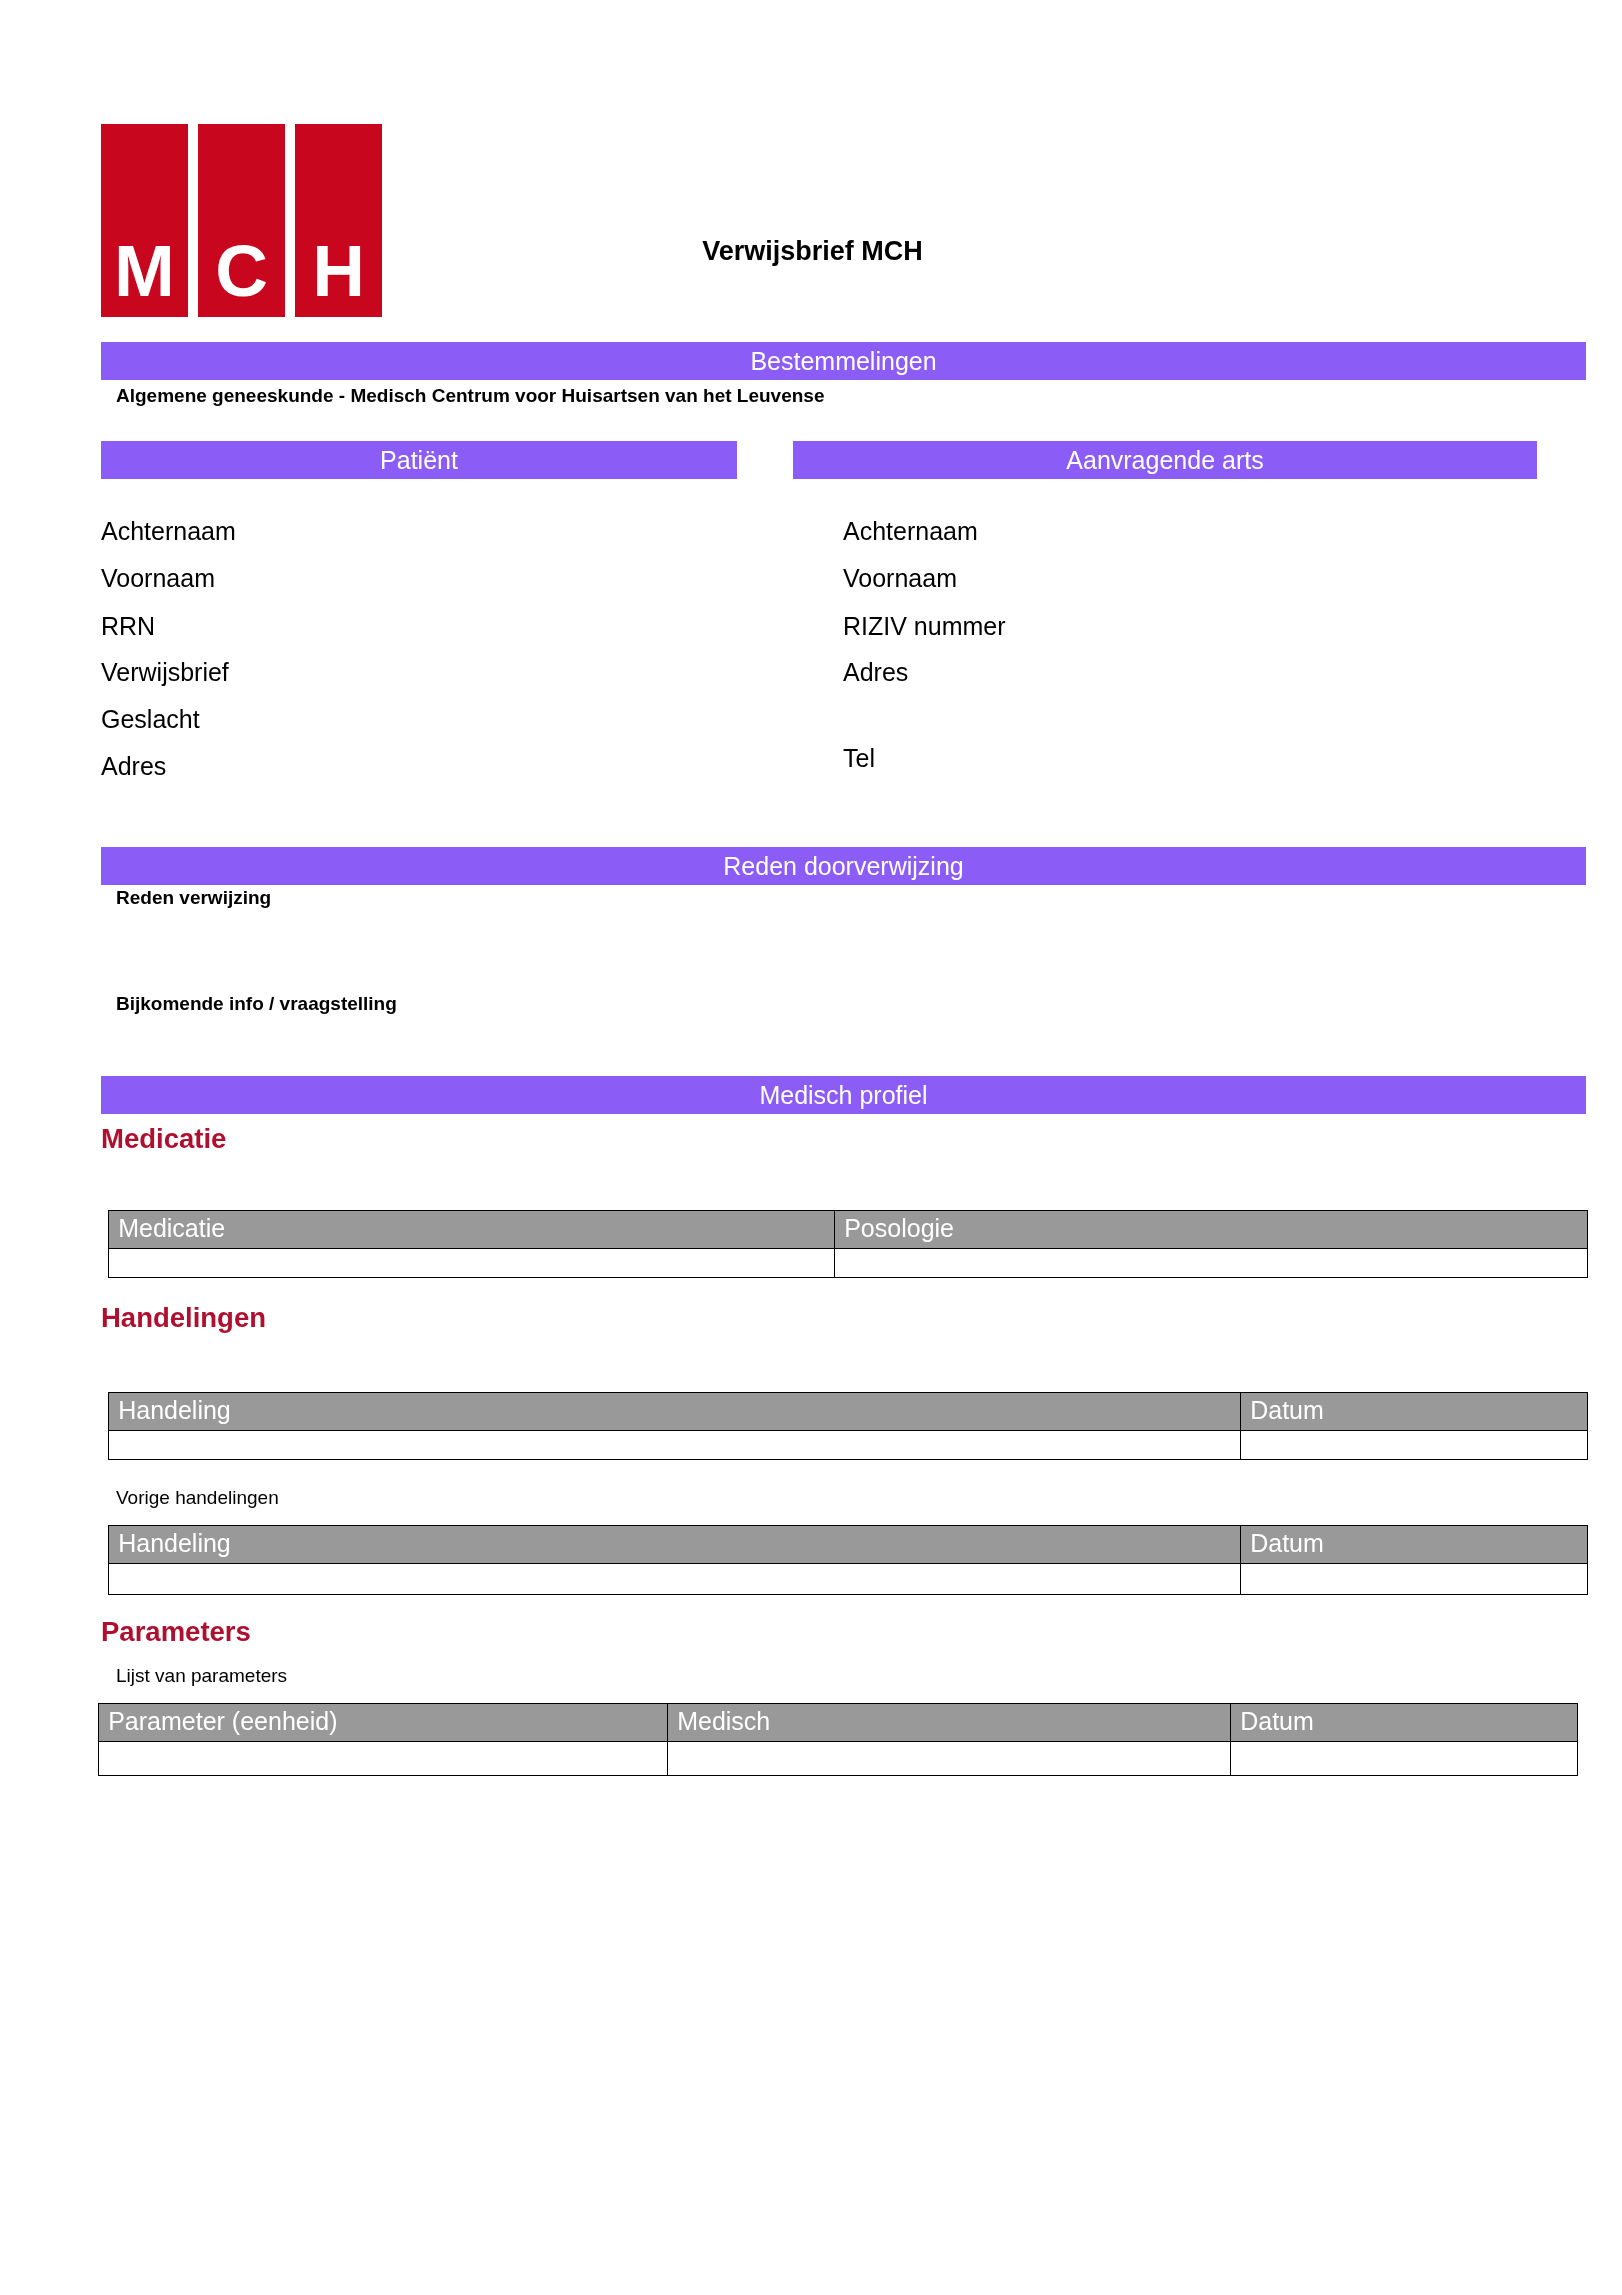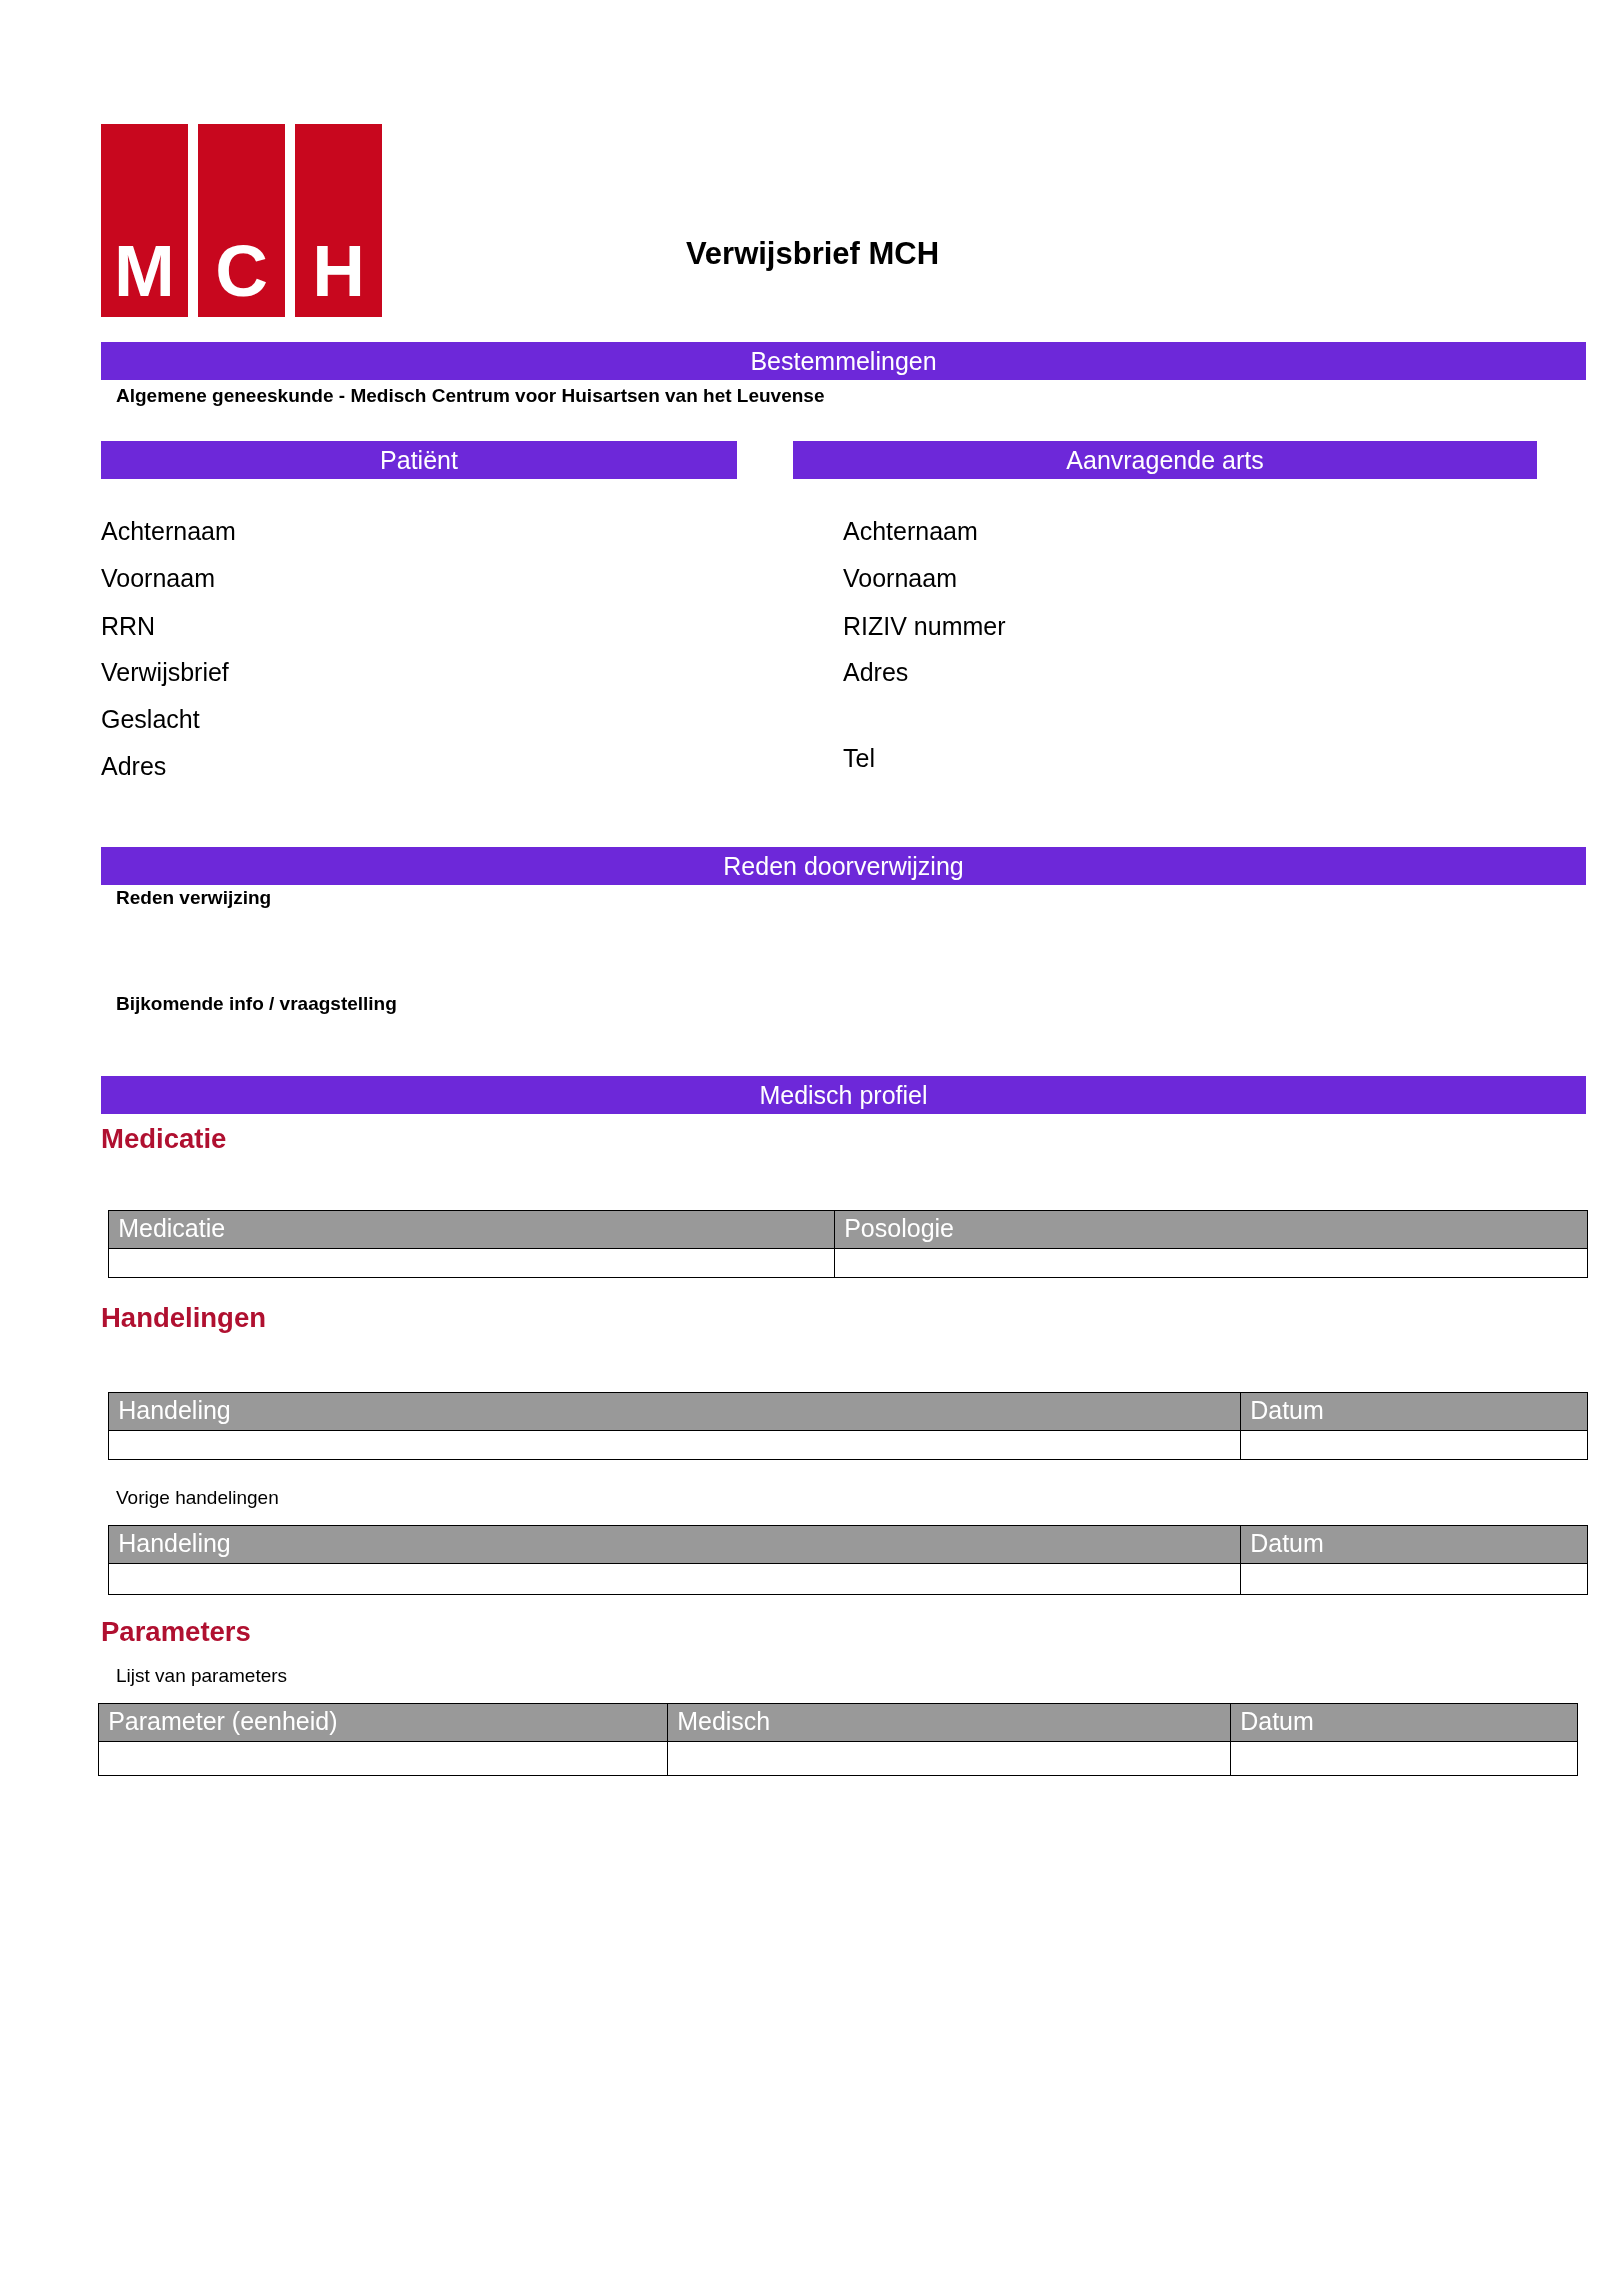--- a/index.html
+++ b/index.html
@@ -54,29 +54,29 @@
     font-size: 73px;
     line-height: 1;
     letter-spacing: 0px;
   }
   .doc-title {
     position: absolute;
     left: 0;
     right: 0;
     top: 113px;
     text-align: center;
-    font-size: 31px;
+    font-size: 27px;
     font-weight: bold;
     line-height: 1.1;
   }
 
   
   .band {
     position: absolute;
-    background: #6d28d9;
+    background: #8b5cf6;
     color: #ffffff;
     font-size: 25px;
     line-height: 38px;
     height: 38px;
     text-align: center;
     font-weight: normal;
   }
   .band-full { left: 101px; width: 1485px; }
 
   

